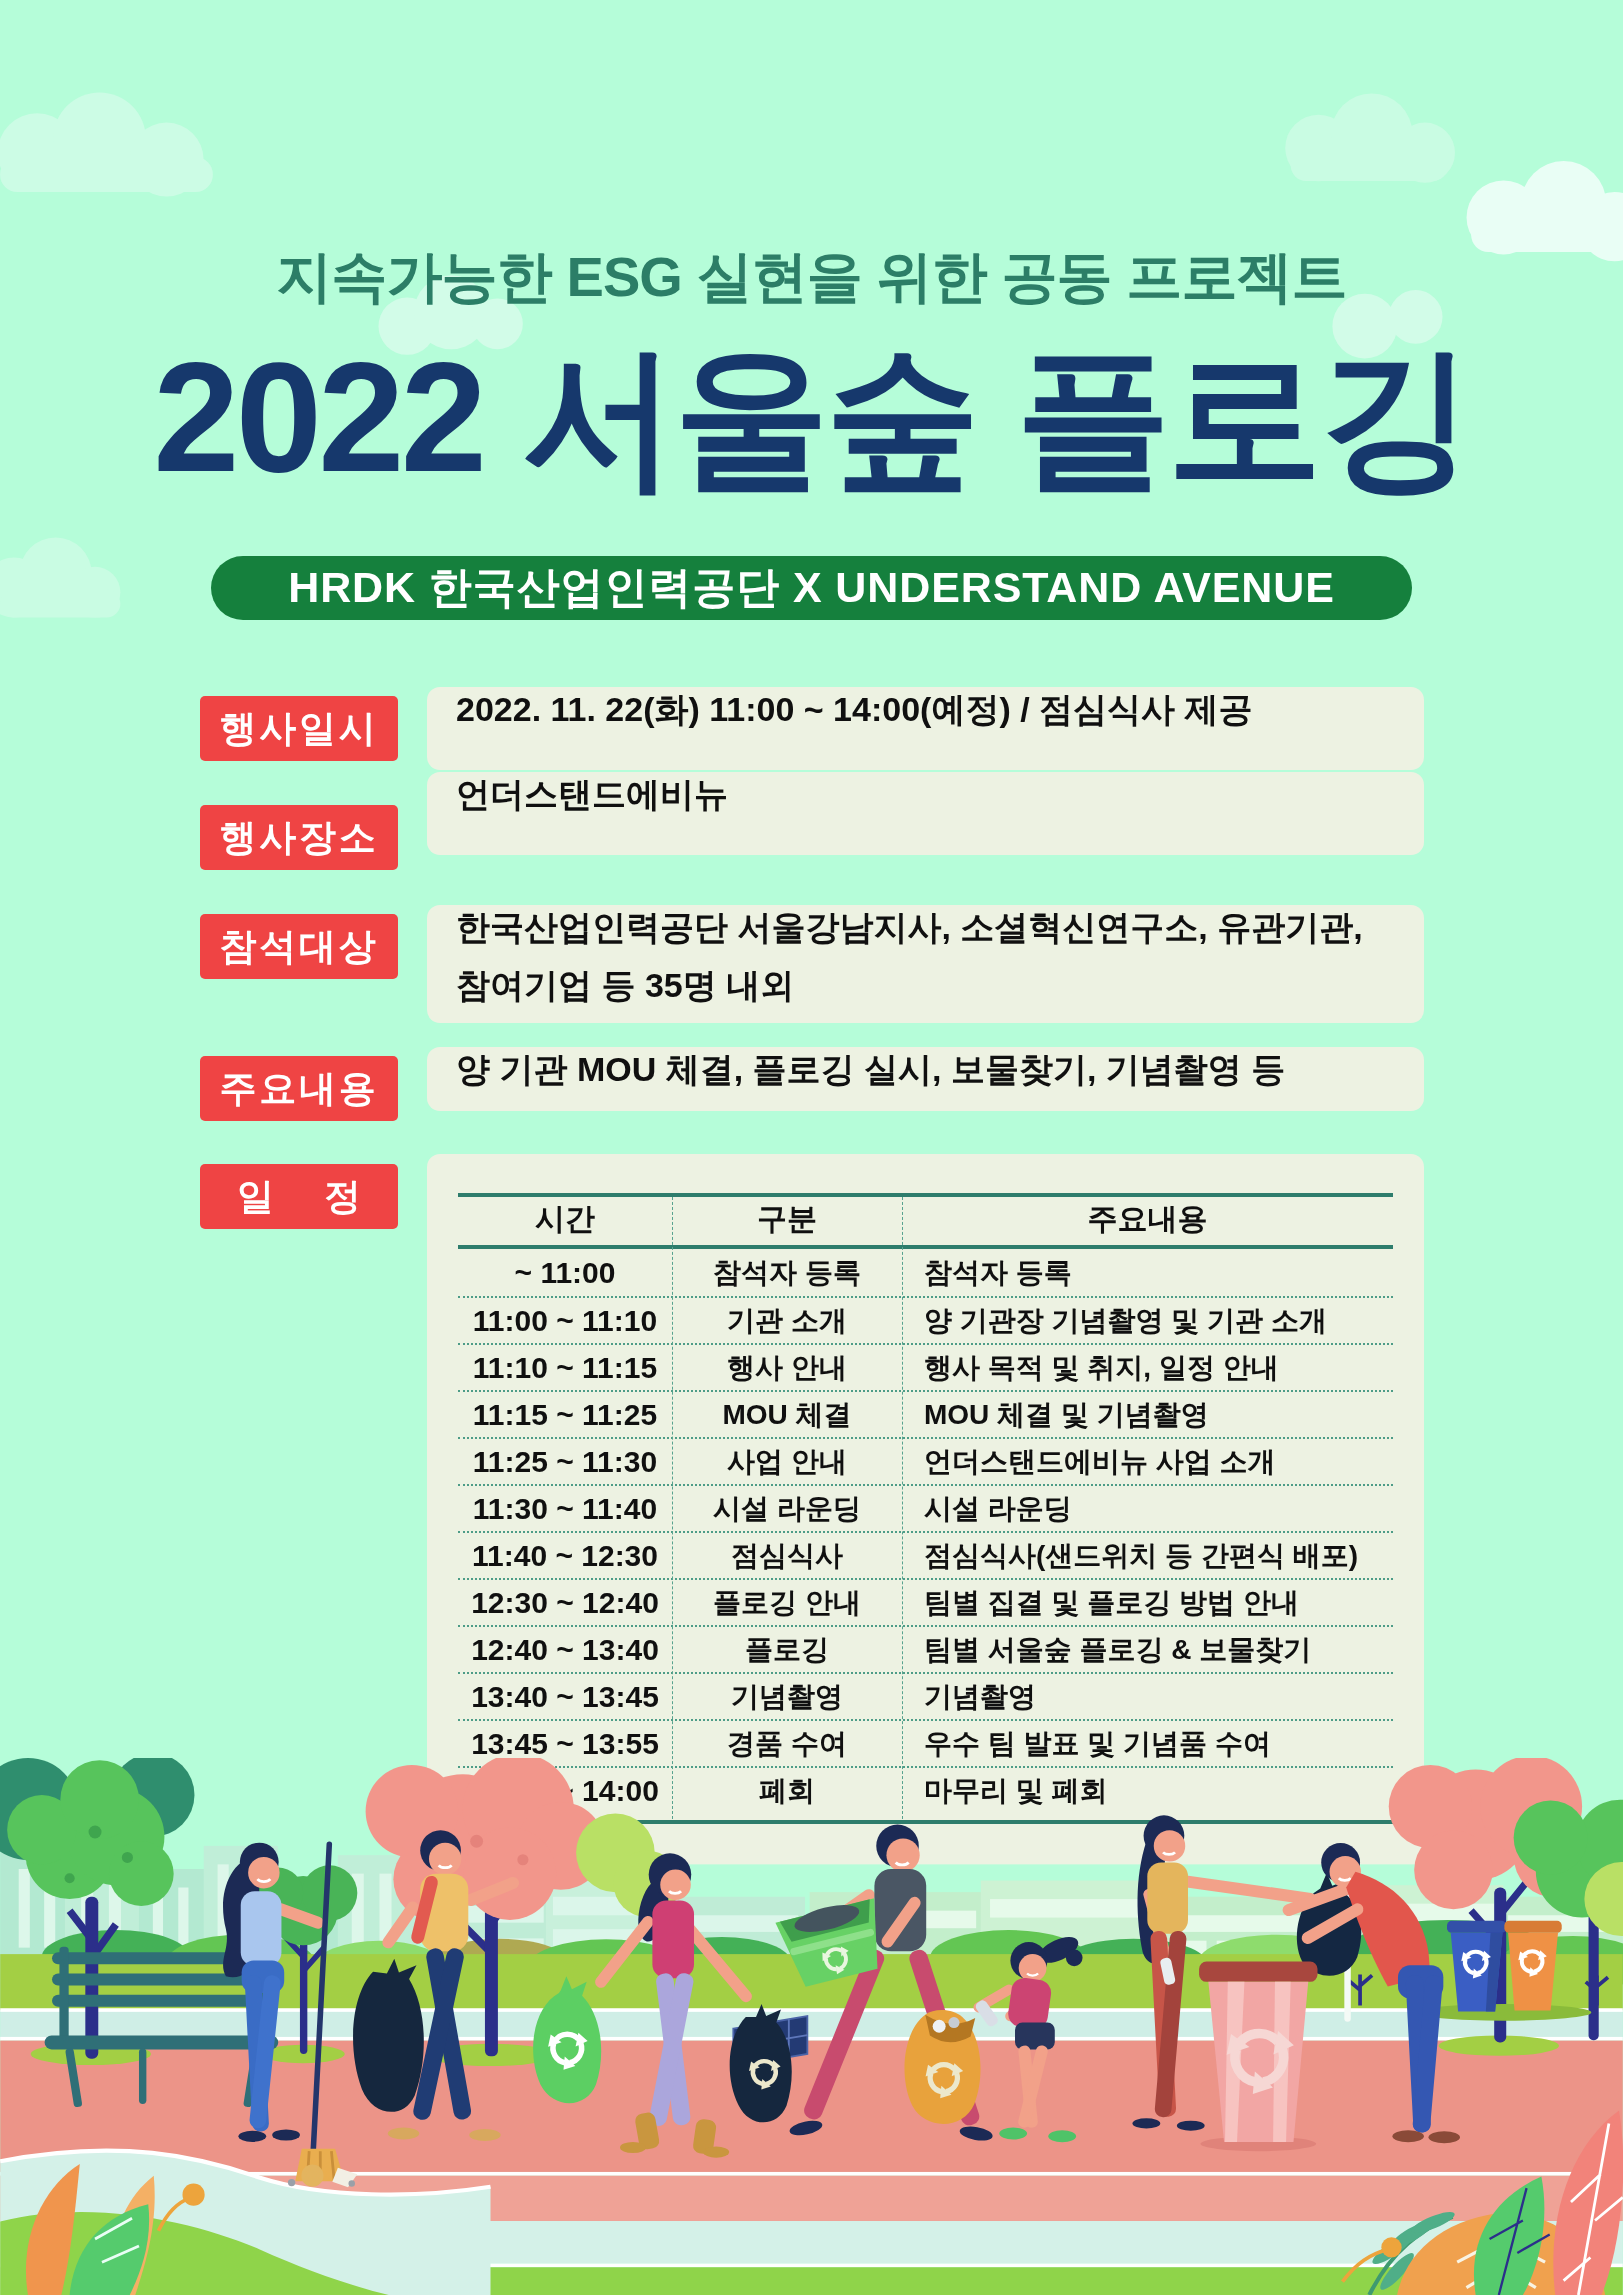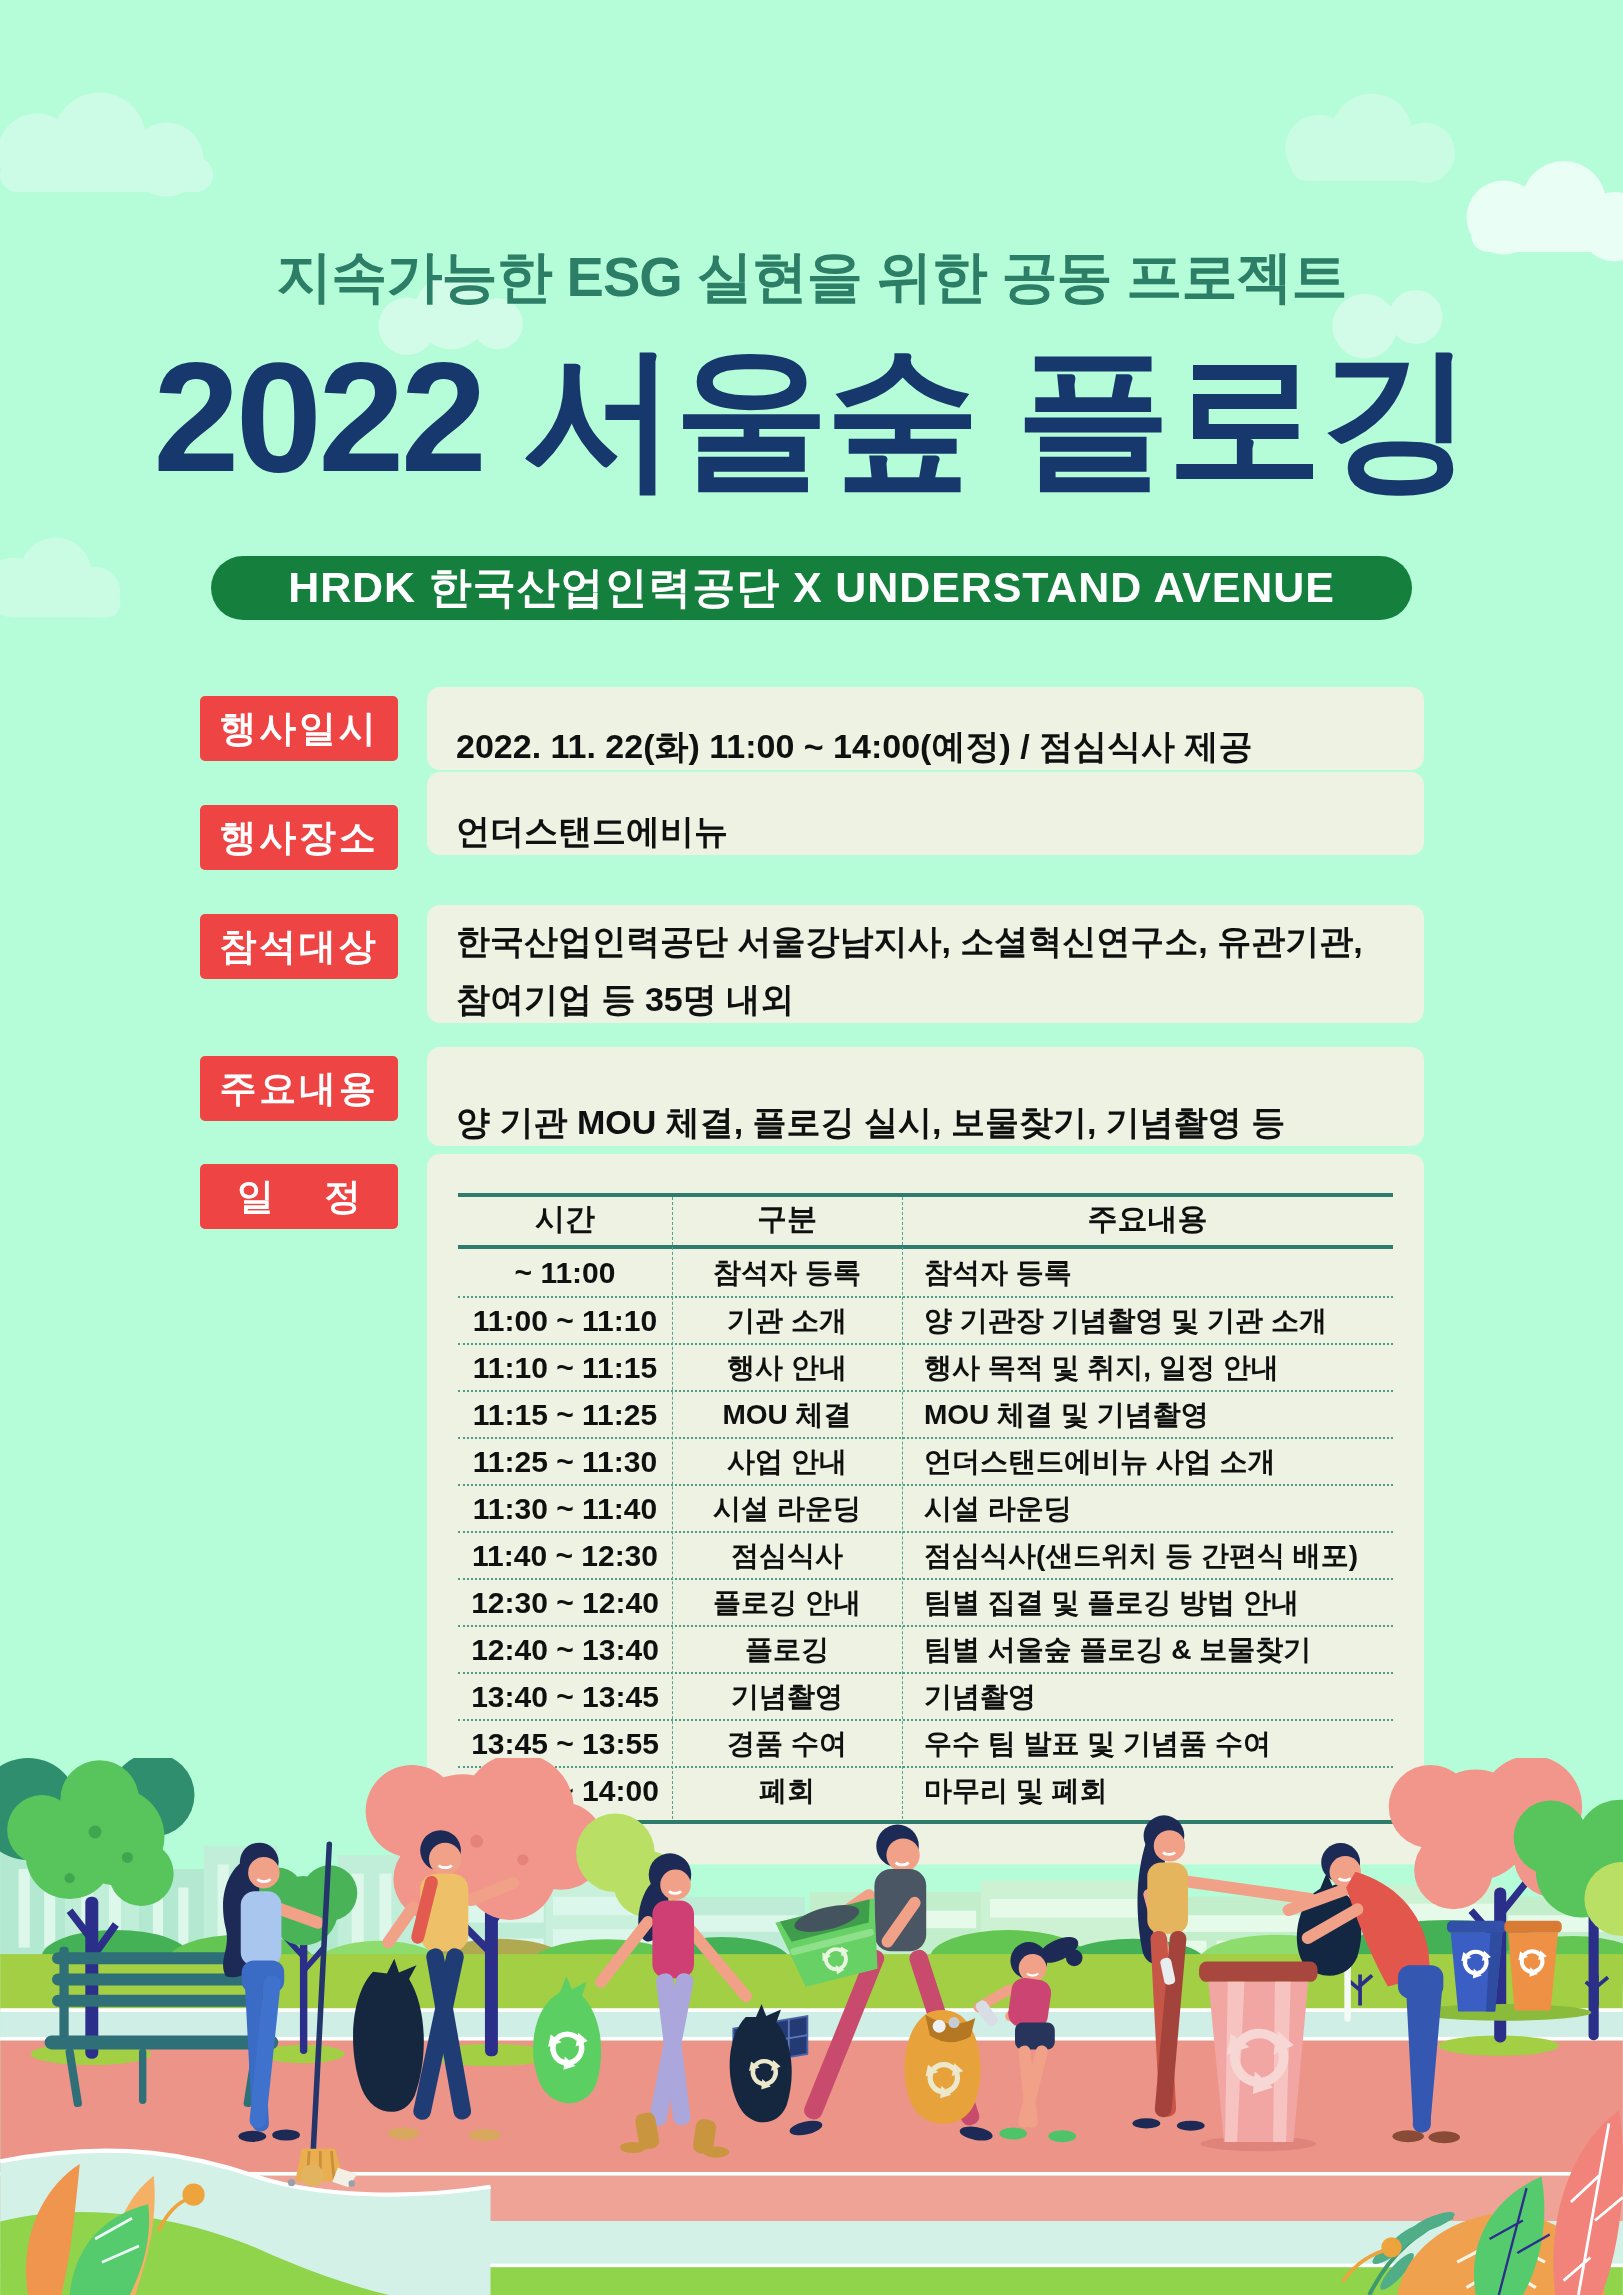--- a/index.html
+++ b/index.html
@@ -13,21 +13,21 @@
          font-size:155px;font-weight:900;color:#16386c;letter-spacing:-3.7px;z-index:2}
   .banner{position:absolute;left:211px;top:556px;width:1201px;height:64px;background:#15803d;
           border-radius:39px;display:flex;align-items:center;justify-content:center;z-index:2}
   .banner span{font-size:43px;font-weight:700;color:#ffffff;letter-spacing:0.9px}
   .badge{position:absolute;left:200px;width:198px;height:65px;background:#ef4444;border-radius:5px;
          color:#fff;display:flex;align-items:center;justify-content:center;
          font-size:37px;font-weight:700;letter-spacing:2.8px;z-index:3}
   .badge.jlabel{justify-content:space-between;padding:0 37px;letter-spacing:0}
   .panel{position:absolute;left:427px;width:997px;background:#edf2e2;border-radius:13px;
          color:#101010;font-weight:700;font-size:34px;display:flex;flex-direction:column;
-         justify-content:flex-end;padding-left:29px;z-index:2}
+         justify-content:flex-start;padding-left:29px;z-index:2}
   .panel .l2{margin-top:12px}
   .sched-panel{position:absolute;left:427px;top:1154px;width:997px;height:720px;
                background:#edf2e2;border-radius:13px;z-index:2}
   .table{position:absolute;left:458px;top:1193px;width:935px;height:635px;z-index:3;color:#101010}
   .rule{position:absolute;left:0;width:100%;height:4.2px;background:#2e7d6c}
   .thead{position:absolute;top:4.2px;left:0;width:100%;height:44px;display:flex;align-items:center;
          font-weight:800;font-size:30px}
   .hc1{width:214px;text-align:center}.hc2{width:230px;text-align:center}.hc3{flex:1;text-align:center}
   .rows{position:absolute;top:56px;left:0;width:100%}
   .srow{display:flex;align-items:center;height:47px;font-weight:600}
@@ -92,21 +92,21 @@
     <div>언더스탠드에비뉴</div>
   </div>
   <div class="badge" style="top:805px">행사장소</div>
 
   <div class="panel" style="top:905px;height:118px">
     <div>한국산업인력공단 서울강남지사, 소셜혁신연구소, 유관기관,</div>
     <div class="l2">참여기업 등 35명 내외</div>
   </div>
   <div class="badge" style="top:914px">참석대상</div>
 
-  <div class="panel" style="top:1047px;height:99px">
+  <div class="panel" style="top:1047px;height:64px">
     <div>양 기관 MOU 체결, 플로깅 실시, 보물찾기, 기념촬영 등</div>
   </div>
   <div class="badge" style="top:1056px">주요내용</div>
 
   <div class="sched-panel"></div>
   <div class="badge jlabel" style="top:1164px">
     <span>일</span>
     <span>정</span>
   </div>
 

